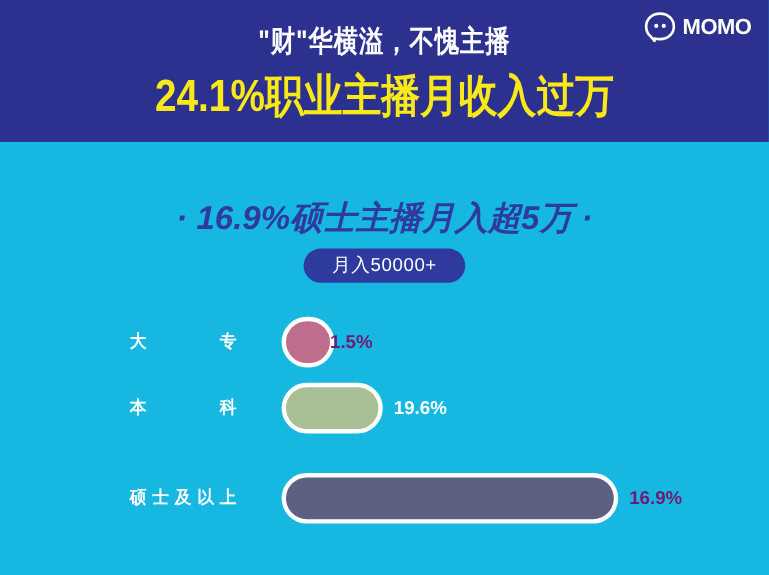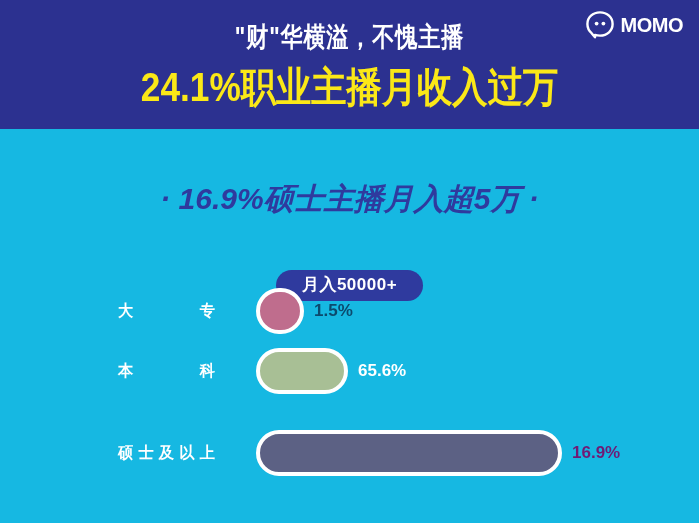--- a/index.html
+++ b/index.html
@@ -109,27 +109,26 @@
     left: 0;
     top: 226px;
     width: 699px;
     text-align: center;
   }
   .badge {
     display: inline-block;
     background: #2f3a9e;
     color: #ffffff;
     font-size: 17px;
-    font-weight: bold;
+    font-weight: normal;
     letter-spacing: 0.5px;
     padding: 5px 26px 6px 26px;
     border-radius: 16px;
     line-height: 20px;
     white-space: nowrap;
-    margin-top: 44px;
   }
 
   
   .chart {
     position: absolute;
     left: 0;
     top: 283px;
     width: 699px;
     height: 215px;
   }
@@ -214,29 +213,29 @@
     <span class="badge" style="background: rgb(47, 58, 158); color: rgb(255, 255, 255);">月入50000+</span>
   </div>
 
   <div class="chart">
 
     <div class="bar-row r0">
       <span class="bar-label" style="color: rgb(255, 255, 255);">大专</span>
       <span class="bar-track">
         <span class="bar-fill" style="width: 48px; background: rgb(191, 109, 141); border-color: rgb(255, 255, 255);"></span>
       </span>
-      <span class="bar-value" style="left: 314px; color: #0c4a6e;">1.5%</span>
+      <span class="bar-value" style="left: 300px; color: #701a75;">1.5%</span>
     </div>
 
     <div class="bar-row r1">
       <span class="bar-label" style="color: rgb(255, 255, 255);">本科</span>
       <span class="bar-track">
         <span class="bar-fill" style="width: 92px; background: rgb(168, 191, 149); border-color: rgb(255, 255, 255);"></span>
       </span>
-      <span class="bar-value" style="left: 358px; color: rgb(255, 255, 255);">65.6%</span>
+      <span class="bar-value" style="left: 358px; color: rgb(255, 255, 255);">19.6%</span>
     </div>
 
     <div class="bar-row r2">
       <span class="bar-label" style="color: rgb(255, 255, 255);">硕士及以上</span>
       <span class="bar-track">
         <span class="bar-fill" style="width: 306px; background: rgb(92, 97, 132); border-color: rgb(255, 255, 255);"></span>
       </span>
       <span class="bar-value" style="left: 572px; color: #701a75;">16.9%</span>
     </div>
 

